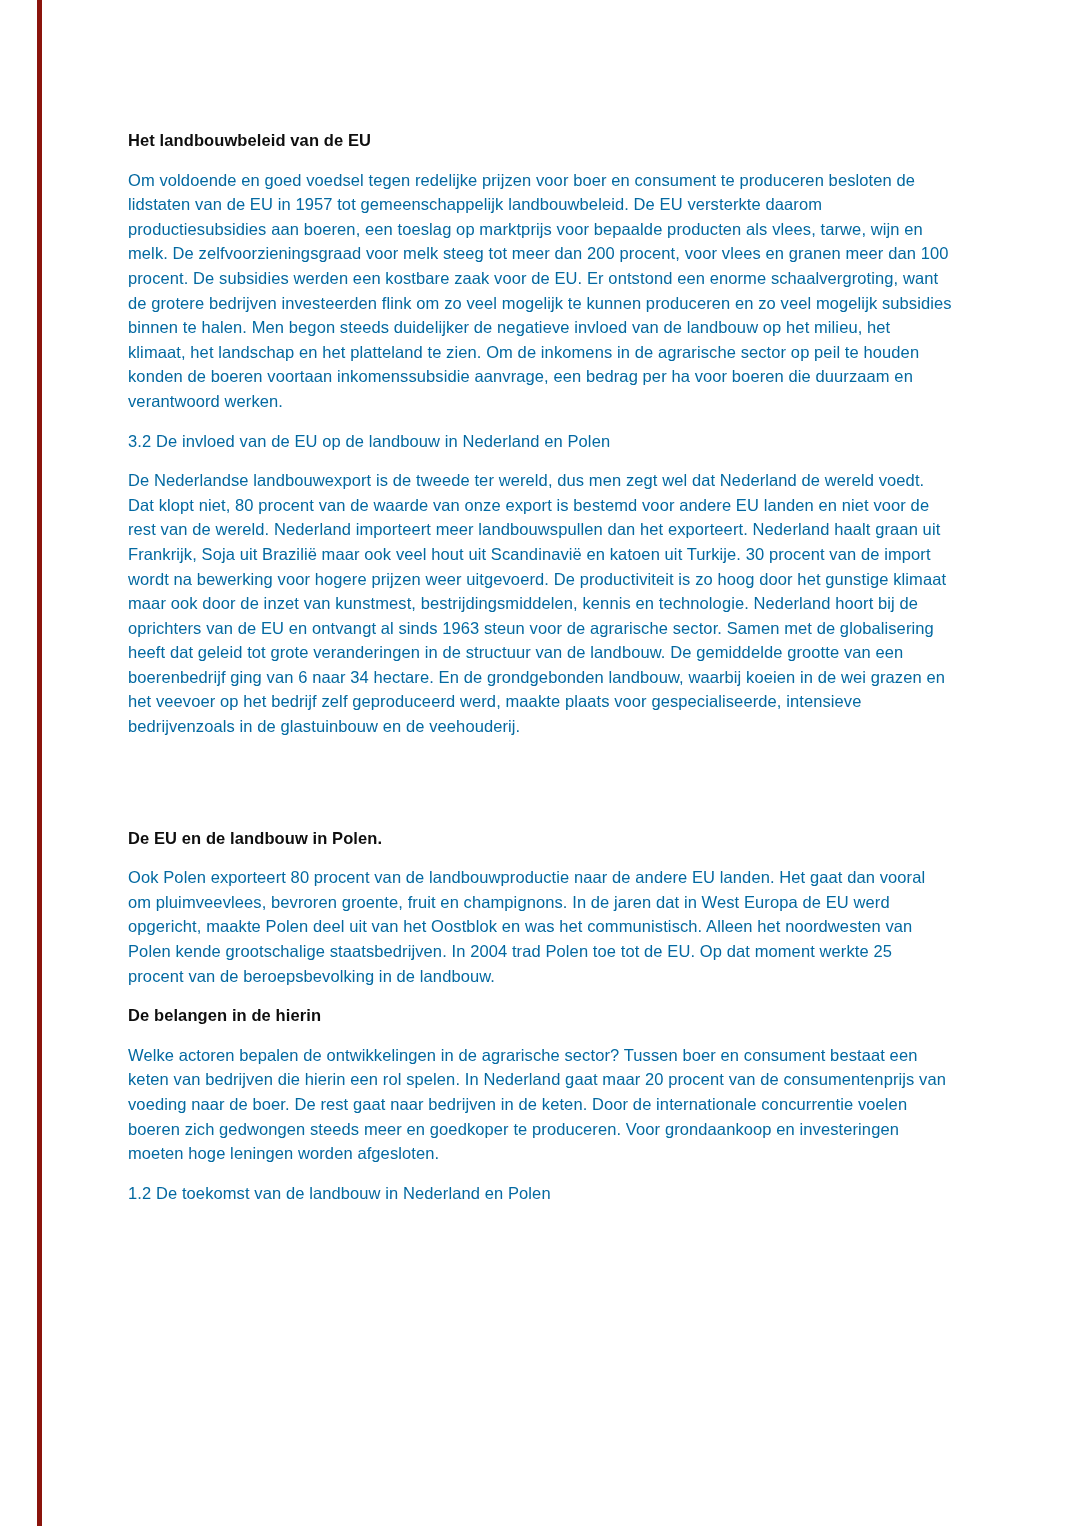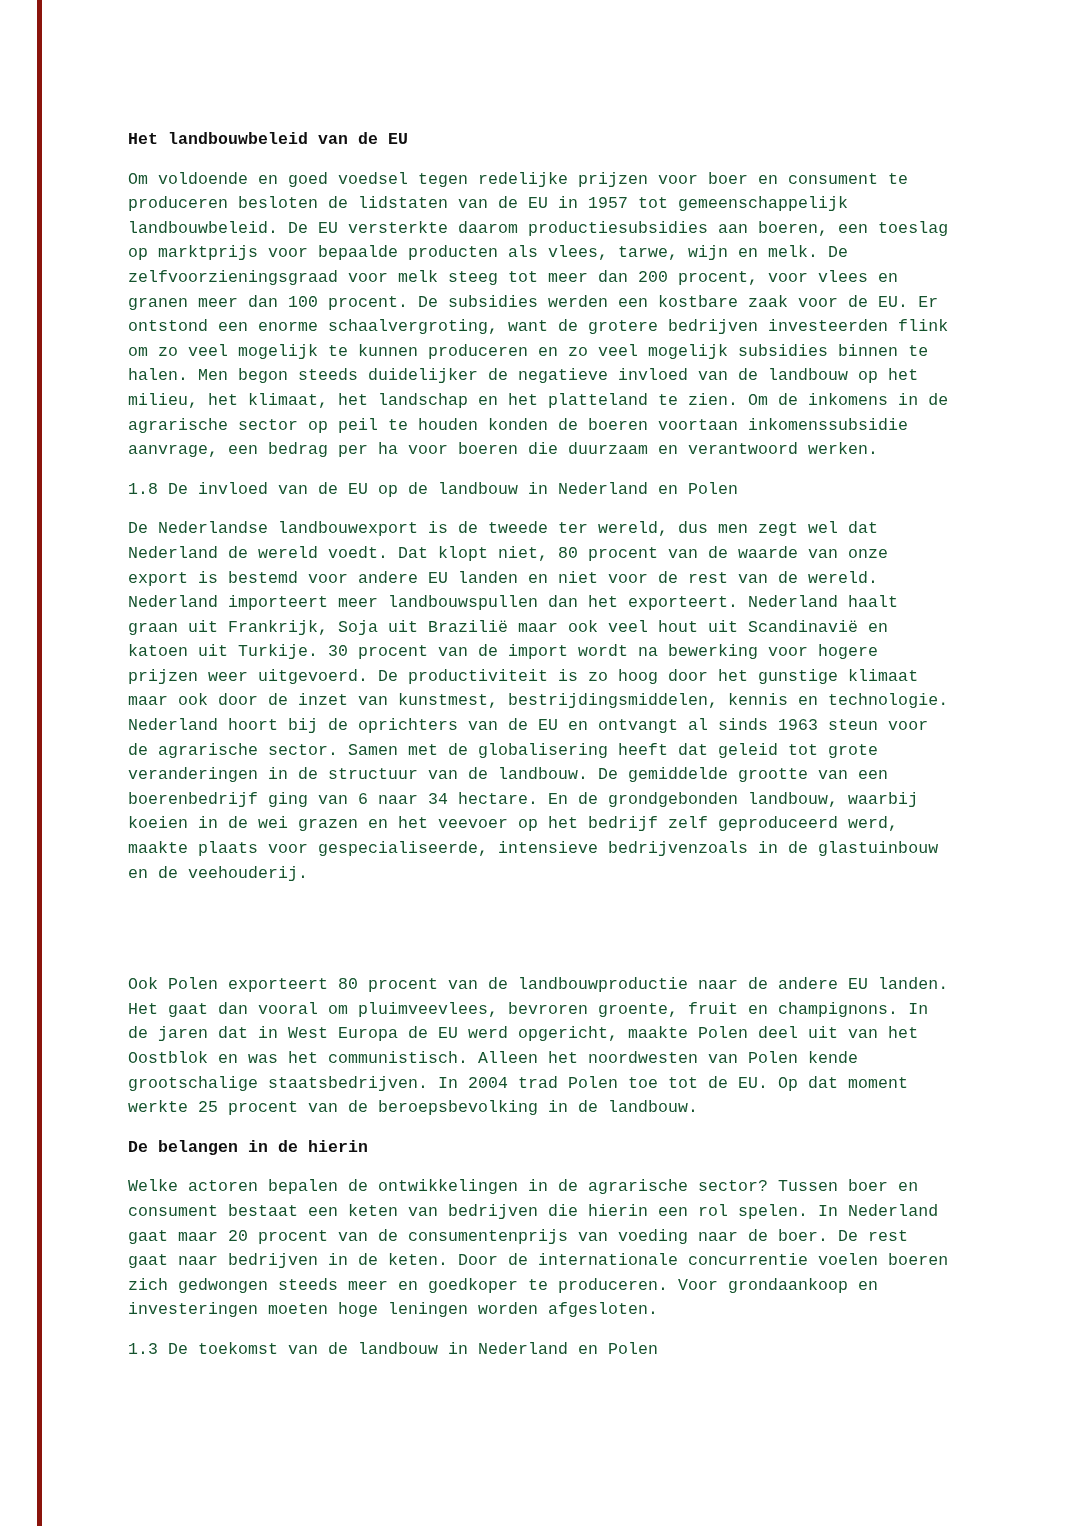--- a/index.html
+++ b/index.html
@@ -21,60 +21,60 @@
     top: 0;
     width: 5px;
     height: 1526px;
     background: #8b140c;
   }
   .doc-content {
     position: absolute;
     left: 128px;
     top: 128px;
     width: 824px;
-    font-family: Liberation Mono, monospace;
   }
   .block {
     font-size: 16.5px;
     line-height: 24.6px;
     margin-bottom: 15px;
     letter-spacing: 0.1px;
   }
   .block.heading {
     font-weight: bold;
     color: #0e0e0e;
   }
   .block.para, .block.plain {
     font-weight: normal;
-    color: #14532d;
+    color: #0369a1;
   }
   .spacer-lg {
     height: 72px;
   }
 </style>
 </head>
 <body>
 
 <div class="left-accent-bar"></div>
 
 <div class="doc-content">
 
   <div class="block heading">Het landbouwbeleid van de EU</div>
 
   <div class="block para">Om voldoende en goed voedsel tegen redelijke prijzen voor boer en consument te produceren besloten de lidstaten van de EU in 1957 tot gemeenschappelijk landbouwbeleid. De EU versterkte daarom productiesubsidies aan boeren, een toeslag op marktprijs voor bepaalde producten als vlees, tarwe, wijn en melk. De zelfvoorzieningsgraad voor melk steeg tot meer dan 200 procent, voor vlees en granen meer dan 100 procent. De subsidies werden een kostbare zaak voor de EU. Er ontstond een enorme schaalvergroting, want de grotere bedrijven investeerden flink om zo veel mogelijk te kunnen produceren en zo veel mogelijk subsidies binnen te halen. Men begon steeds duidelijker de negatieve invloed van de landbouw op het milieu, het klimaat, het landschap en het platteland te zien. Om de inkomens in de agrarische sector op peil te houden konden de boeren voortaan inkomenssubsidie aanvrage, een bedrag per ha voor boeren die duurzaam en verantwoord werken.</div>
 
-  <div class="block plain">1.8 De invloed van de EU op de landbouw in Nederland en Polen</div>
+  <div class="block plain">3.2 De invloed van de EU op de landbouw in Nederland en Polen</div>
 
 
   <div class="block para">De Nederlandse landbouwexport is de tweede ter wereld, dus men zegt wel dat Nederland de wereld voedt. Dat klopt niet, 80 procent van de waarde van onze export is bestemd voor andere EU landen en niet voor de rest van de wereld. Nederland importeert meer landbouwspullen dan het exporteert. Nederland haalt graan uit Frankrijk, Soja uit Brazilië maar ook veel hout uit Scandinavië en katoen uit Turkije. 30 procent van de import wordt na bewerking voor hogere prijzen weer uitgevoerd. De productiviteit is zo hoog door het gunstige klimaat maar ook door de inzet van kunstmest, bestrijdingsmiddelen, kennis en technologie. Nederland hoort bij de oprichters van de EU en ontvangt al sinds 1963 steun voor de agrarische sector. Samen met de globalisering heeft dat geleid tot grote veranderingen in de structuur van de landbouw. De gemiddelde grootte van een boerenbedrijf ging van 6 naar 34 hectare. En de grondgebonden landbouw, waarbij koeien in de wei grazen en het veevoer op het bedrijf zelf geproduceerd werd, maakte plaats voor gespecialiseerde, intensieve bedrijvenzoals in de glastuinbouw en de veehouderij.</div>
 
   <div class="spacer-lg"></div>
 
+  <div class="block heading">De EU en de landbouw in Polen.</div>
 
   <div class="block para">Ook Polen exporteert 80 procent van de landbouwproductie naar de andere EU landen. Het gaat dan vooral om pluimveevlees, bevroren groente, fruit en champignons. In de jaren dat in West Europa de EU werd opgericht, maakte Polen deel uit van het Oostblok en was het communistisch. Alleen het noordwesten van Polen kende grootschalige staatsbedrijven. In 2004 trad Polen toe tot de EU. Op dat moment werkte 25 procent van de beroepsbevolking in de landbouw.</div>
 
   <div class="block heading">De belangen in de hierin</div>
 
   <div class="block para">Welke actoren bepalen de ontwikkelingen in de agrarische sector? Tussen boer en consument bestaat een keten van bedrijven die hierin een rol spelen. In Nederland gaat maar 20 procent van de consumentenprijs van voeding naar de boer. De rest gaat naar bedrijven in de keten. Door de internationale concurrentie voelen boeren zich gedwongen steeds meer en goedkoper te produceren. Voor grondaankoop en investeringen moeten hoge leningen worden afgesloten.</div>
 
-  <div class="block plain">1.3 De toekomst van de landbouw in Nederland en Polen</div>
+  <div class="block plain">1.2 De toekomst van de landbouw in Nederland en Polen</div>
 
 </div>
 
 </body></html>

